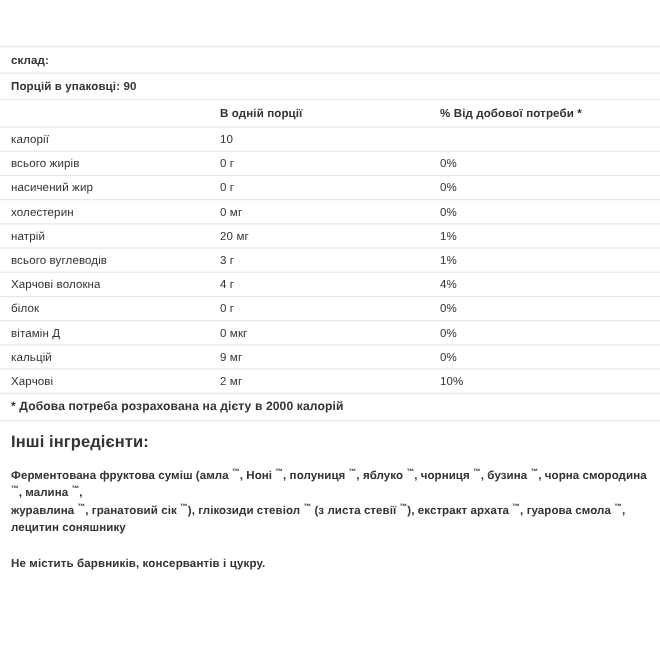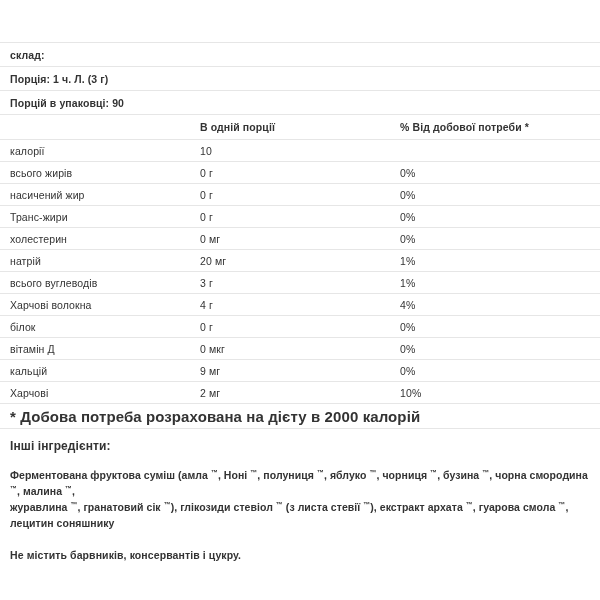--- a/index.html
+++ b/index.html
@@ -59,31 +59,31 @@
     height: 23px;
   }
 
   tr.colhead-row td {
     height: 24px;
   }
 
   tr.footnote-row td {
     height: 24px;
     padding-left: 10px !important;
-    font-size: 15px;
+    font-size: 11px;
     font-weight: bold;
   }
 
   
   .ingredients-block {
     padding: 0 10px;
     margin-top: 10px;
   }
   .ingredients-label {
-    font-size: 12px;
+    font-size: 15px;
     font-weight: bold;
     color: #333333;
     margin: 0 0 14px 0;
     letter-spacing: 0.1px;
   }
   .ingredients-body {
     font-size: 10.5px;
     font-weight: bold;
     color: #333333;
     line-height: 16px;
@@ -108,23 +108,20 @@
 
 <div class="page">
 
   <table class="facts-table">
     <tbody>
 
       <tr class="meta-row">
         <td class="col-name header-cell" colspan="3">склад:</td>
       </tr>
 
-      <tr class="meta-row">
-        <td class="col-name header-cell" colspan="3">Порція: 1 ч. Л. (3 г)</td>
-      </tr>
 
       <tr class="meta-row">
         <td class="col-name header-cell" colspan="3">Порцій в упаковці: 90</td>
       </tr>
 
       <tr class="colhead-row">
         <td class="col-name header-cell"></td>
         <td class="col-amount header-cell">В одній порції</td>
         <td class="col-dv header-cell">% Від добової потреби *</td>
       </tr>
@@ -138,25 +135,20 @@
         <td class="col-name">всього жирів</td>
         <td class="col-amount">0 г</td>
         <td class="col-dv">0%</td>
       </tr>
       <tr>
         <td class="col-name">насичений жир</td>
         <td class="col-amount">0 г</td>
         <td class="col-dv">0%</td>
       </tr>
       <tr>
-        <td class="col-name">Транс-жири</td>
-        <td class="col-amount">0 г</td>
-        <td class="col-dv">0%</td>
-      </tr>
-      <tr>
         <td class="col-name">холестерин</td>
         <td class="col-amount">0 мг</td>
         <td class="col-dv">0%</td>
       </tr>
       <tr>
         <td class="col-name">натрій</td>
         <td class="col-amount">20 мг</td>
         <td class="col-dv">1%</td>
       </tr>
       <tr>

